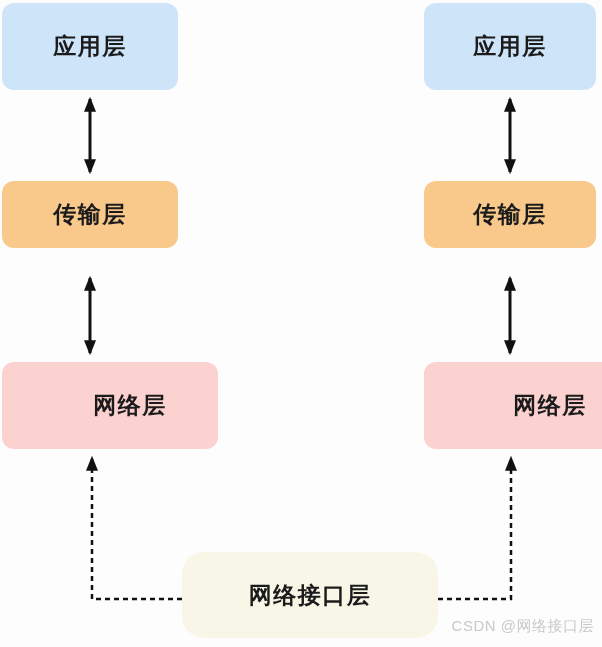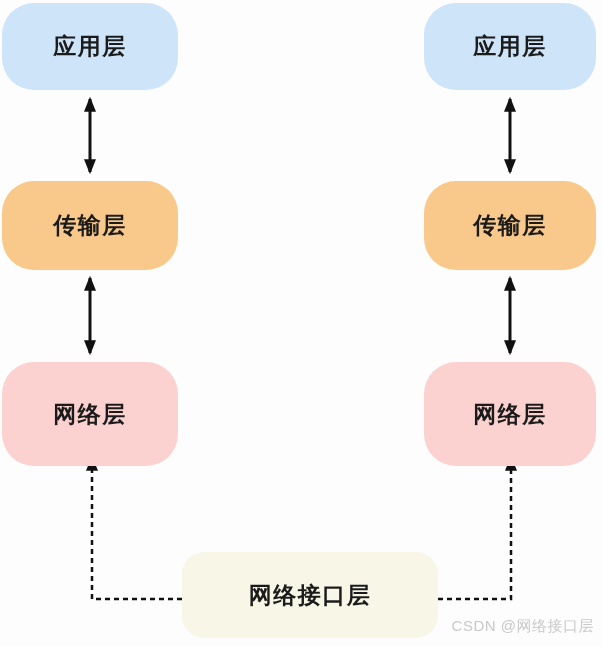--- a/index.html
+++ b/index.html
@@ -19,31 +19,31 @@
     position: absolute;
     left: 0; top: 0;
     width: 602px; height: 647px;
     pointer-events: none;
   }
   .layer-box {
     position: absolute;
     display: flex;
     align-items: center;
     justify-content: center;
-    border-radius: 32px;
+    border-radius: 12px;
     font-size: 23px;
     font-weight: 600;
     color: var(--text, #1b1b1b);
     letter-spacing: 1.5px;
   }
   .col-left  { left: 2px;   width: 176px; }
   .col-right { left: 424px; width: 172px; }
   .row-app       { top: 3px;   height: 87px; background: var(--application, #cee4f9); }
-  .row-transport { top: 181px; height: 89px; background: var(--transport,  #f9c98c); }
-  .row-network   { top: 362px; height: 104px; background: var(--network,    #fcd2d0); }
+  .row-transport { top: 181px; height: 67px; background: var(--transport,  #f9c98c); }
+  .row-network   { top: 362px; height: 87px; background: var(--network,    #fcd2d0); padding-left: 40px; }
   .interface-box {
     left: 182px; top: 552px;
     width: 256px; height: 86px;
     background: var(--interface, #f8f7e7);
     border-radius: 22px;
   }
   .watermark {
     position: absolute;
     right: 8px;
     bottom: 11px;

